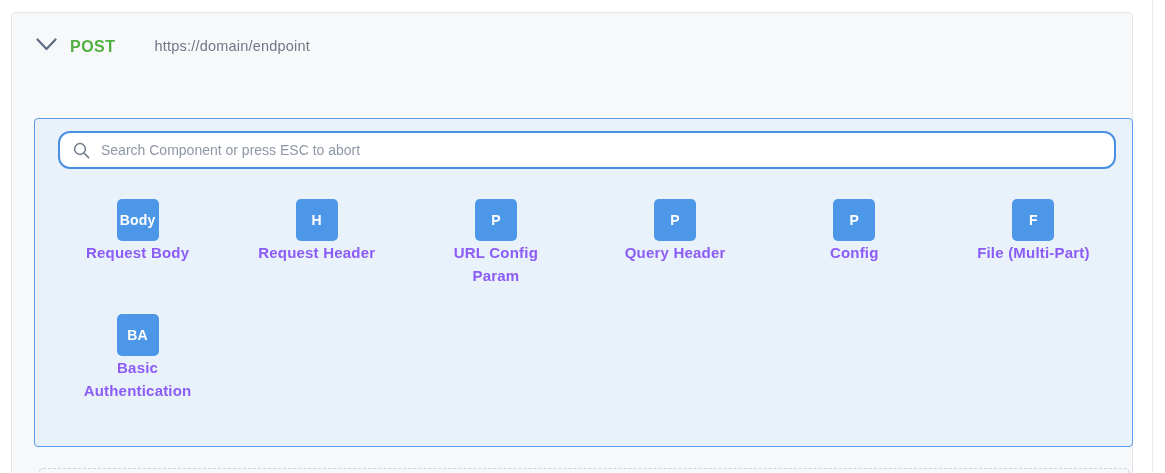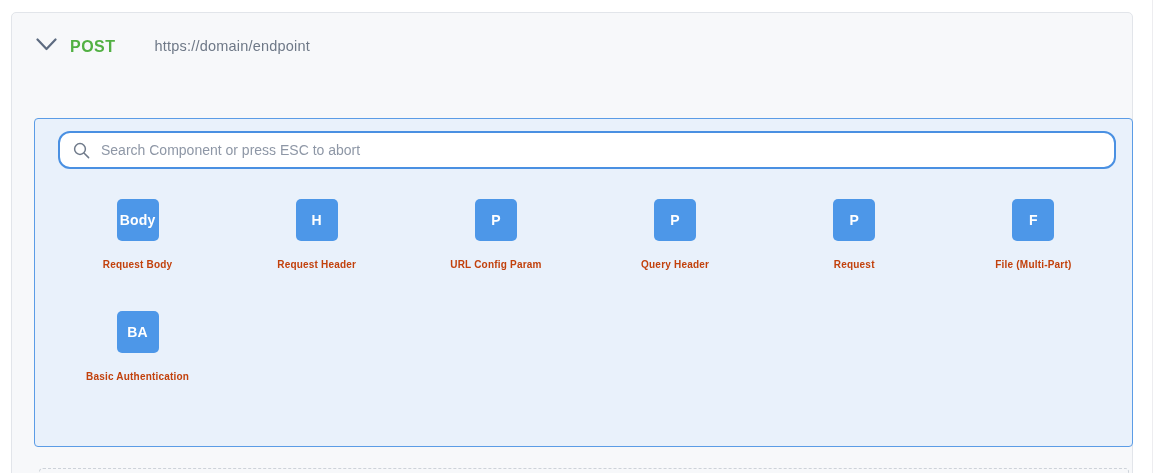--- a/index.html
+++ b/index.html
@@ -52,40 +52,40 @@
     font-family: "Liberation Sans", "DejaVu Sans", sans-serif;
     font-size: 14px; color: #3a4150; height: 100%;
   }
   .search-box input::placeholder { color: #8e97a6; opacity: 1; }
 
   .component-grid {
     margin-top: 30px;
     padding: 0 9px 0 13px;
     display: grid;
     grid-template-columns: repeat(6, 1fr);
-    row-gap: 35px;
+    row-gap: 27px;
   }
   .component-item {
     display: flex; flex-direction: column; align-items: center;
     cursor: pointer;
   }
   .tile {
     width: 42px; height: 42px;
     background: #4d97e8;
     border-radius: 5px;
     color: #ffffff; font-weight: bold; font-size: 14px;
     display: flex; align-items: center; justify-content: center;
     letter-spacing: 0.2px;
   }
   .component-label {
-    margin-top: 12px;
+    margin-top: 0;
     max-width: 132px;
     text-align: center;
-    color: #c2410c;
-    font-size: 10px; font-weight: bold;
+    color: #8b5cf6;
+    font-size: 15px; font-weight: bold;
     line-height: 23px;
     letter-spacing: 0.2px;
   }
   .collapsed-next {
     position: absolute; left: 27px; top: 455px; width: 1090px; height: 40px;
     border: 1px dashed #cdd2d9;
     border-radius: 4px;
     background: transparent;
   }
 </style>
@@ -135,21 +135,21 @@
         <div class="component-label">URL Config Param</div>
       </div>
 
       <div class="component-item">
         <div class="tile">P</div>
         <div class="component-label">Query Header</div>
       </div>
 
       <div class="component-item">
         <div class="tile">P</div>
-        <div class="component-label">Request</div>
+        <div class="component-label">Config</div>
       </div>
 
       <div class="component-item">
         <div class="tile">F</div>
         <div class="component-label">File (Multi-Part)</div>
       </div>
 
       <div class="component-item">
         <div class="tile">BA</div>
         <div class="component-label">Basic Authentication</div>

